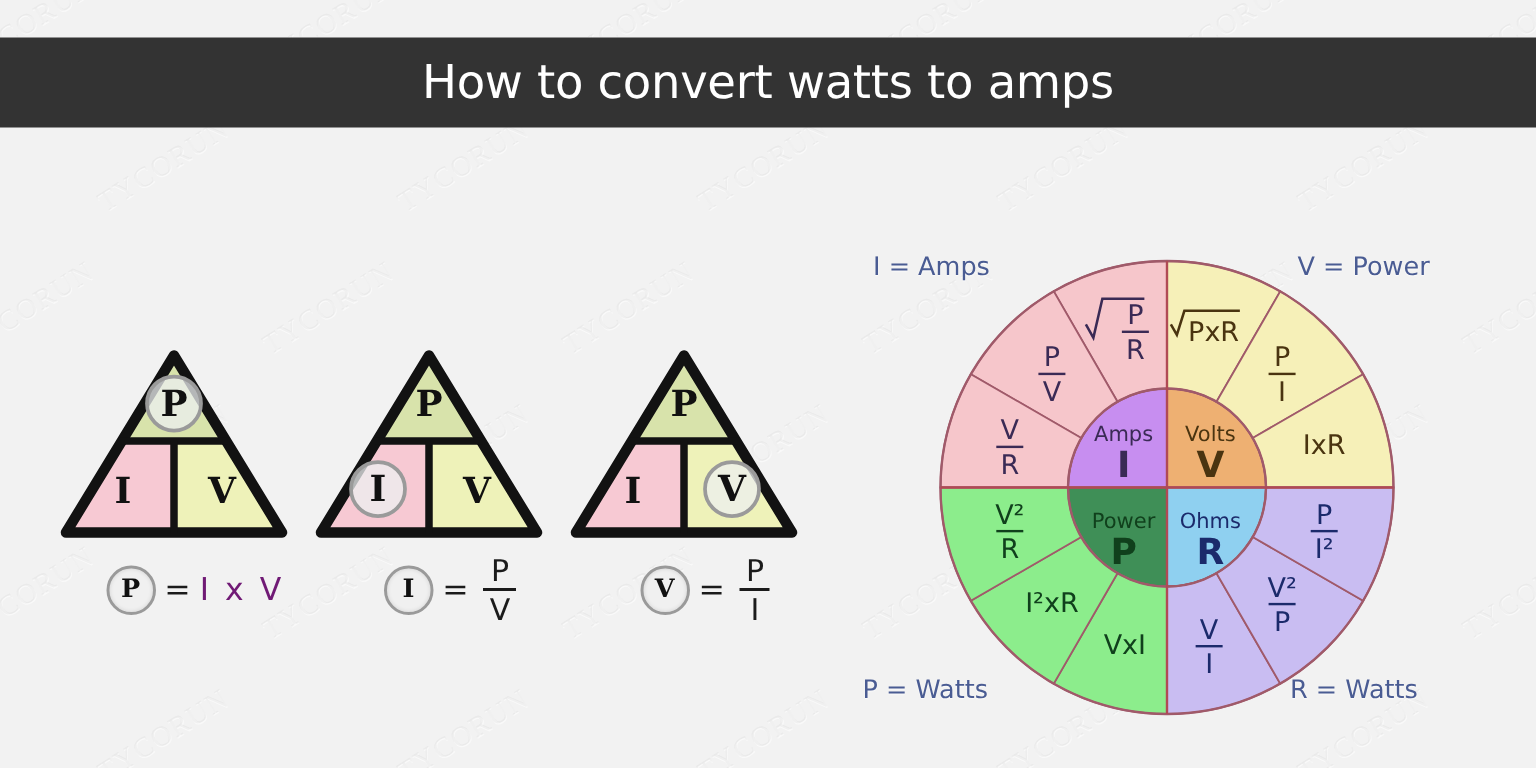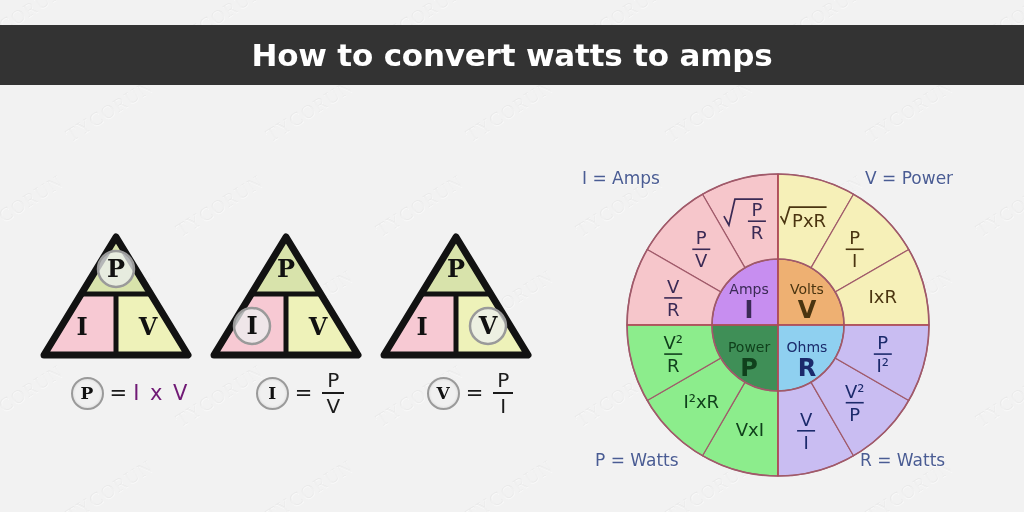--- a/index.html
+++ b/index.html
@@ -22,21 +22,21 @@
     text-shadow:0 1px 0 rgba(255,255,255,.55);
   }
 
   
   .header{
     position:absolute;left:0;top:25px;width:1024px;height:60px;
     background:#333333;z-index:5;
     display:flex;align-items:center;justify-content:center;
   }
   .header-title{
-    color:#ffffff;font-size:31px;font-weight:700;
+    color:#ffffff;font-size:31px;font-weight:400;
     letter-spacing:-.2px;
     font-family:"DejaVu Sans","Liberation Sans",sans-serif;
   }
 
   
   .triangles{position:absolute;left:40px;top:215px;width:540px;height:210px;z-index:4;}
   .tri-block{position:absolute;top:0;width:180px;height:210px;}
   .tri-block.b1{left:0px;}
   .tri-block.b2{left:170px;}
   .tri-block.b3{left:340px;}
@@ -67,21 +67,21 @@
   .wheel-svg{position:absolute;left:0;top:0;}
   .wlabel{
     position:absolute;font-size:17px;color:#4a5c93;font-weight:500;
     white-space:nowrap;
     font-family:"DejaVu Sans","Liberation Sans",sans-serif;
     text-shadow:0 1px 1px rgba(255,255,255,.8);
     text-align:center;
   }
   .wlabel.tl{left:22px;top:18px;}
   .wlabel.tr{left:305px;top:18px;}
-  .wlabel.bl{left:15px;top:300px;margin-left:20px;}
+  .wlabel.bl{left:15px;top:300px;}
   .wlabel.br{left:300px;top:300px;}
 </style>
 </head>
 <body>
 
 <div id="page">
 
   <div class="wm-layer" id="wm-layer">
       <div class="wm" style="left: -30px; top: 5px;">TYCORUN</div>
       <div class="wm" style="left: 170px; top: 5px;">TYCORUN</div>

